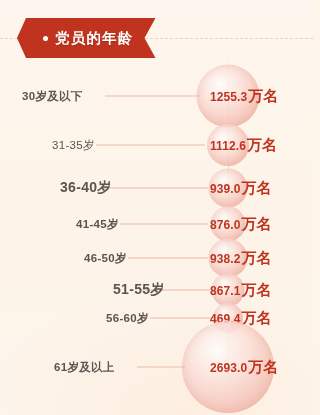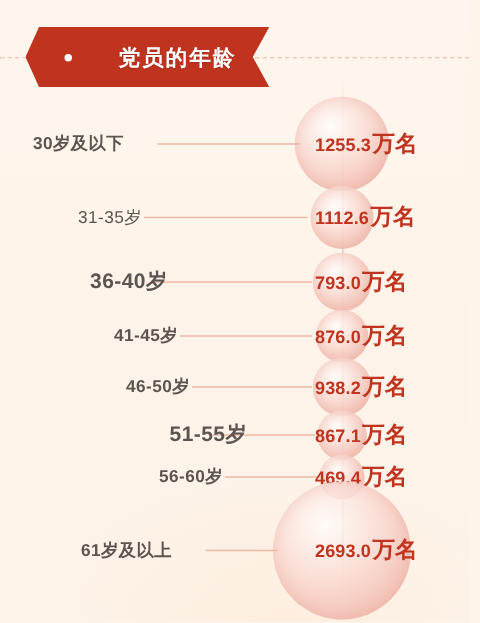--- a/index.html
+++ b/index.html
@@ -64,21 +64,20 @@
     margin-right: 7px;
     flex: 0 0 auto;
   }
   .banner-title {
     color: #ffffff;
     font-size: 14.5px;
     font-weight: bold;
     letter-spacing: 1.2px;
     white-space: nowrap;
     text-shadow: 0 1px 1px rgba(110,25,10,0.35);
-    margin-left: 24px;
   }
 
   
   .axis-line {
     position: absolute;
     left: 228px;
     top: 52px;
     width: 1px;
     height: 348px;
     background: linear-gradient(180deg,
@@ -161,21 +160,21 @@
       <div class="row" style="top: 145px;">
         <div class="bubble" style="width: 42px; height: 42px;"></div>
         <div class="connector" style="left: 96px; width: 109px;"></div>
         <div style="position: absolute; left: 52px; top: 50%; transform: translateY(-50%); white-space: nowrap; font-size: 11.5px; font-weight: normal; color: rgb(92, 84, 80); letter-spacing: 0.3px;">31-35岁</div>
         <div class="value"><span>1112.6</span><span class="unit">万名</span></div>
       </div>
       <div class="row" style="top: 188px;">
         <div class="bubble" style="width: 39px; height: 39px;"></div>
         <div class="connector" style="left: 104px; width: 104px;"></div>
         <div style="position: absolute; left: 60px; top: 50%; transform: translateY(-50%); white-space: nowrap; font-size: 14px; font-weight: bold; color: rgb(92, 84, 80); letter-spacing: 0.3px;">36-40岁</div>
-        <div class="value"><span>793.0</span><span class="unit">万名</span></div>
+        <div class="value"><span>939.0</span><span class="unit">万名</span></div>
       </div>
       <div class="row" style="top: 224px;">
         <div class="bubble" style="width: 35px; height: 35px;"></div>
         <div class="connector" style="left: 120px; width: 88px;"></div>
         <div style="position: absolute; left: 76px; top: 50%; transform: translateY(-50%); white-space: nowrap; font-size: 11.5px; font-weight: bold; color: rgb(92, 84, 80); letter-spacing: 0.3px;">41-45岁</div>
         <div class="value"><span>876.0</span><span class="unit">万名</span></div>
       </div>
       <div class="row" style="top: 258px;">
         <div class="bubble" style="width: 39px; height: 39px;"></div>
         <div class="connector" style="left: 128px; width: 80px;"></div>

